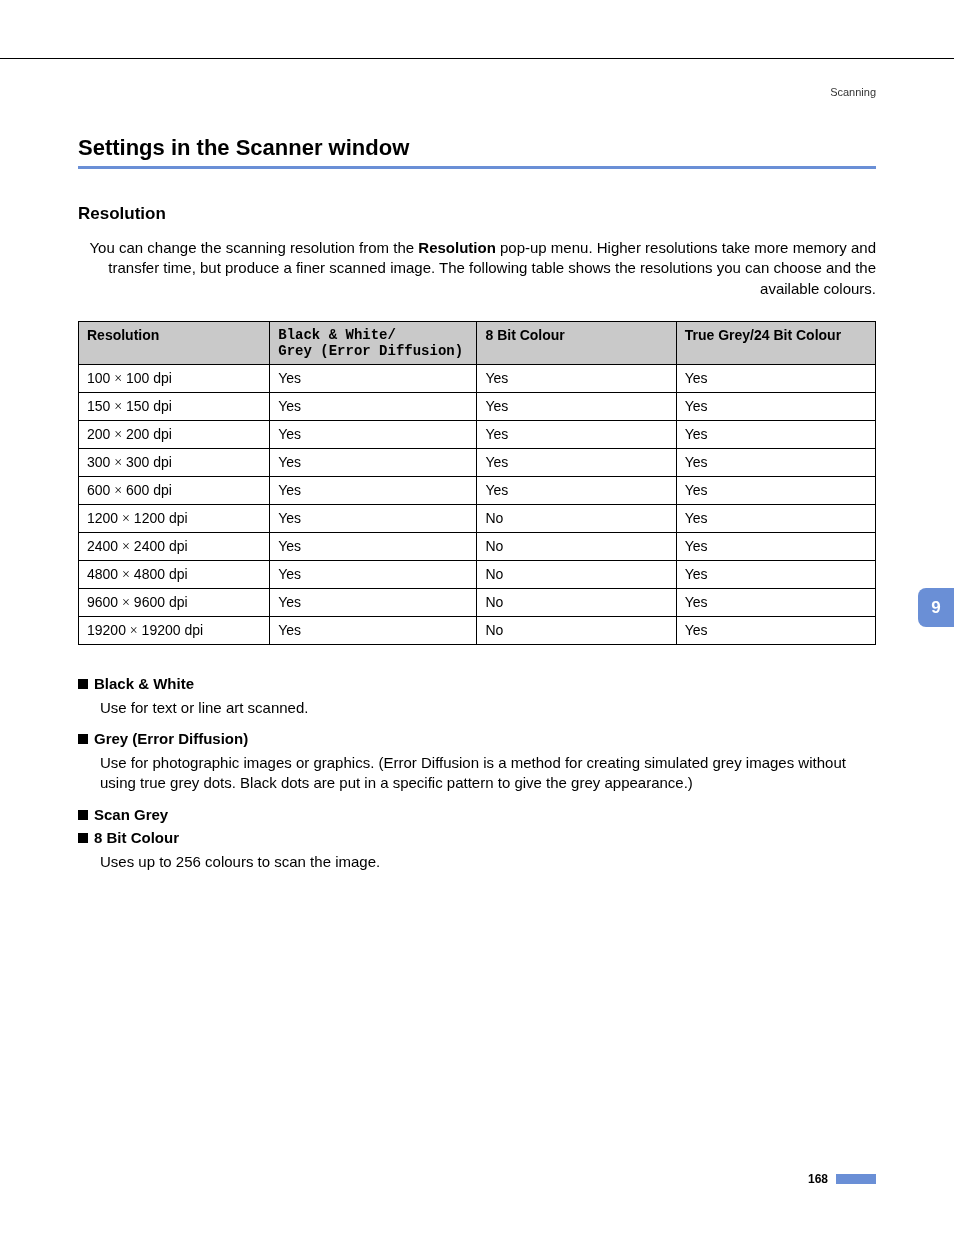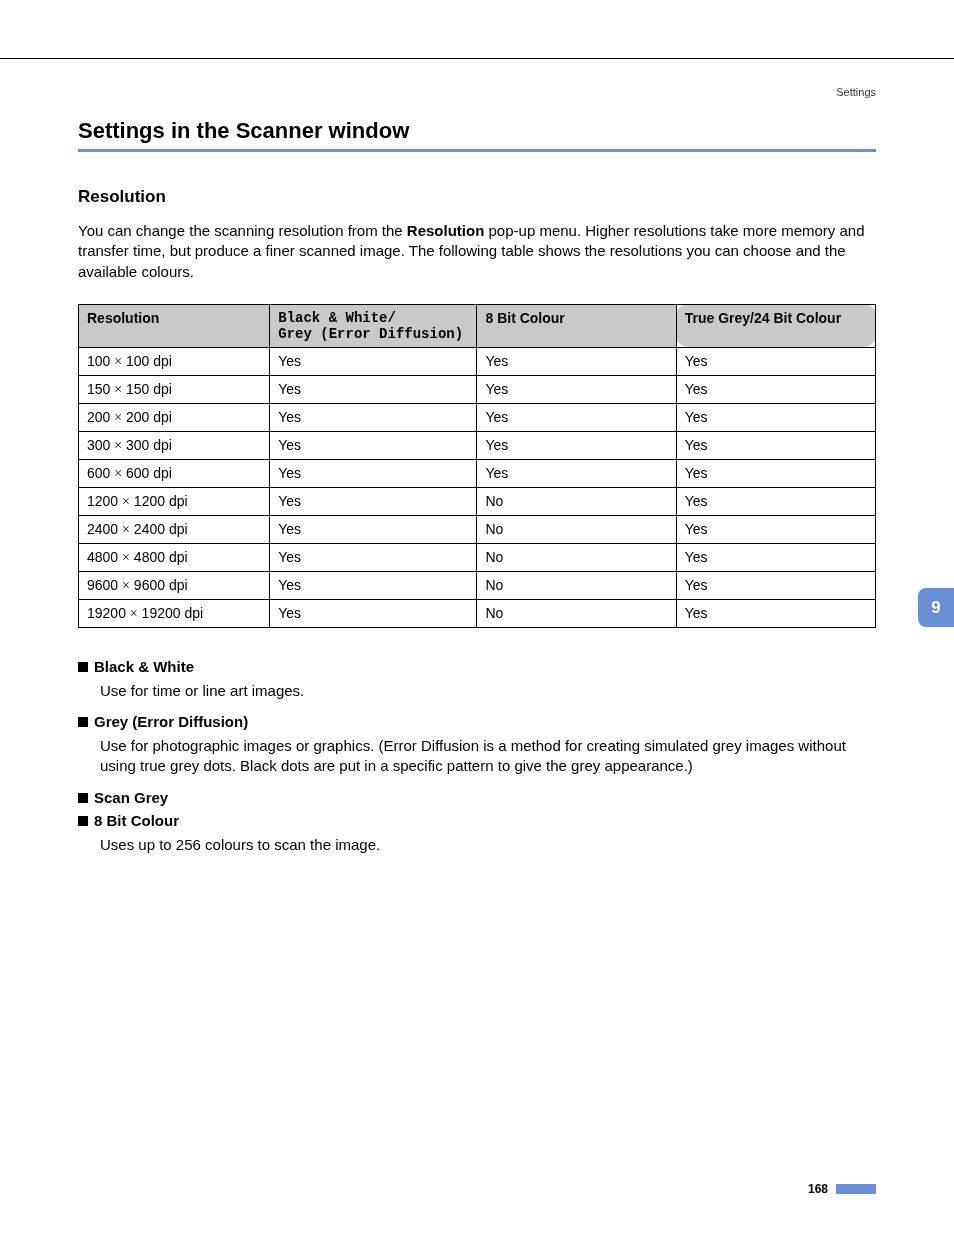--- a/index.html
+++ b/index.html
@@ -25,21 +25,21 @@
     }
     .header-label {
       position: absolute;
       top: 86px;
       right: 78px;
       font-size: 11px;
       color: #333;
     }
     .content {
       position: absolute;
-      top: 118px;
+      top: 135px;
       left: 78px;
       width: 798px;
     }
     .main-heading {
       font-size: 22px;
       font-weight: bold;
       color: #000;
       margin-bottom: 5px;
     }
     .main-rule {
@@ -49,20 +49,21 @@
     }
     .sub-heading {
       font-size: 17px;
       font-weight: bold;
       margin-bottom: 14px;
     }
     .body-text {
       font-size: 15px;
       line-height: 1.35;
       margin-bottom: 22px;
+      text-align: right;
     }
     .body-text b {
       font-weight: bold;
     }
     table {
       border-collapse: collapse;
       width: 100%;
       margin-bottom: 30px;
     }
     th, td {
@@ -72,21 +73,21 @@
       font-size: 14px;
       vertical-align: top;
     }
     th {
       background: #c9c9c9;
       font-weight: bold;
     }
     .col-res { width: 24%; }
     .col-bw  { width: 26%; font-family: Liberation Mono, monospace; }
     .col-8b  { width: 25%; }
-    .col-tg  { width: 25%; border-radius: 12px; }
+    .col-tg  { width: 25%; }
     .list-block {
       margin-top: 8px;
     }
     .list-item {
       margin-bottom: 6px;
     }
     .list-title {
       font-size: 15px;
       font-weight: bold;
       margin-bottom: 6px;
@@ -118,21 +119,21 @@
       border-bottom-left-radius: 8px;
       color: #fff;
       font-size: 17px;
       font-weight: bold;
       display: flex;
       align-items: center;
       justify-content: center;
     }
     .footer {
       position: absolute;
-      bottom: 39px;
+      bottom: 49px;
       right: 78px;
       display: flex;
       align-items: center;
     }
     .footer-num {
       font-size: 12px;
       font-weight: bold;
       margin-right: 8px;
     }
     .footer-bar {
@@ -141,21 +142,21 @@
       background: #6a8fd6;
     }
     .times {
       font-family: "Times New Roman", serif;
     }
   </style>
 </head>
 <body>
 
 <div class="top-rule"></div>
-<div class="header-label">Settings</div>
+<div class="header-label">Scanning</div>
 
 <div class="content">
   <h1 class="main-heading">Settings in the Scanner window</h1>
   <div class="main-rule"></div>
 
   <h2 class="sub-heading">Resolution</h2>
   <p class="body-text">
     <span>You can change the scanning resolution from the </span><b>Resolution</b><span> pop-up menu. Higher resolutions take more memory and transfer time, but produce a finer scanned image. The following table shows the resolutions you can choose and the available colours.</span>
   </p>
 
@@ -232,21 +233,21 @@
           <td>No</td>
           <td>Yes</td>
         </tr>
       </tbody>
   </table>
 
 
   <div class="list-block">
     <div class="list-item">
       <div class="list-title"><span class="list-bullet"></span><span>Black &amp; White</span></div>
-      <div class="list-desc">Use for time or line art images.</div>
+      <div class="list-desc">Use for text or line art scanned.</div>
     </div>
     <div class="list-item">
       <div class="list-title"><span class="list-bullet"></span><span>Grey (Error Diffusion)</span></div>
       <div class="list-desc">Use for photographic images or graphics. (Error Diffusion is a method for creating simulated grey images without using true grey dots. Black dots are put in a specific pattern to give the grey appearance.)</div>
     </div>
     <div class="list-item">
       <div class="list-title"><span class="list-bullet"></span><span>Scan Grey</span></div>
     </div>
     <div class="list-item">
       <div class="list-title"><span class="list-bullet"></span><span>8 Bit Colour</span></div>

